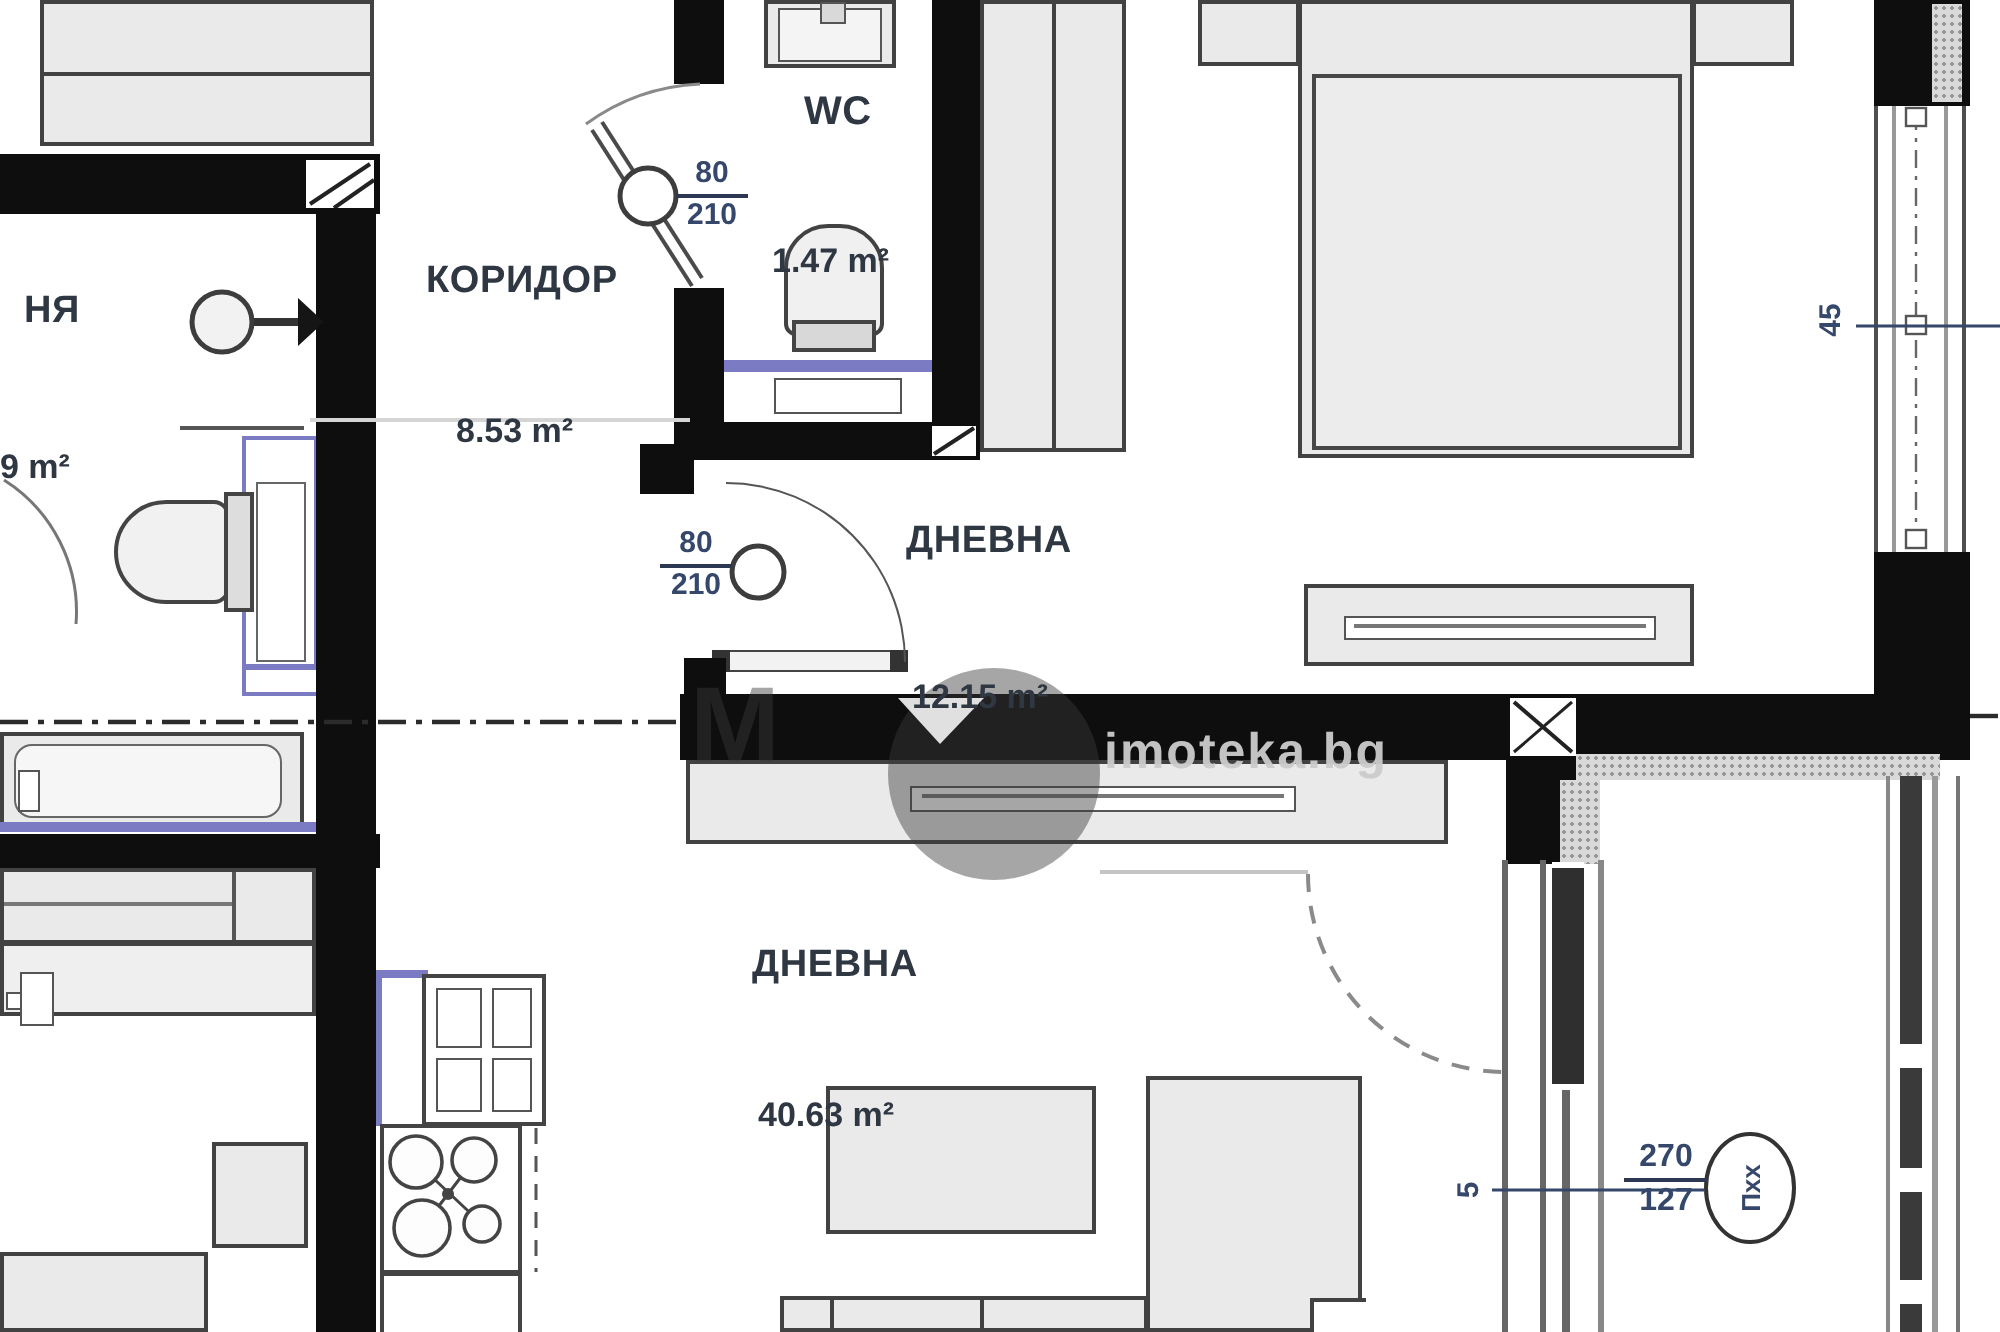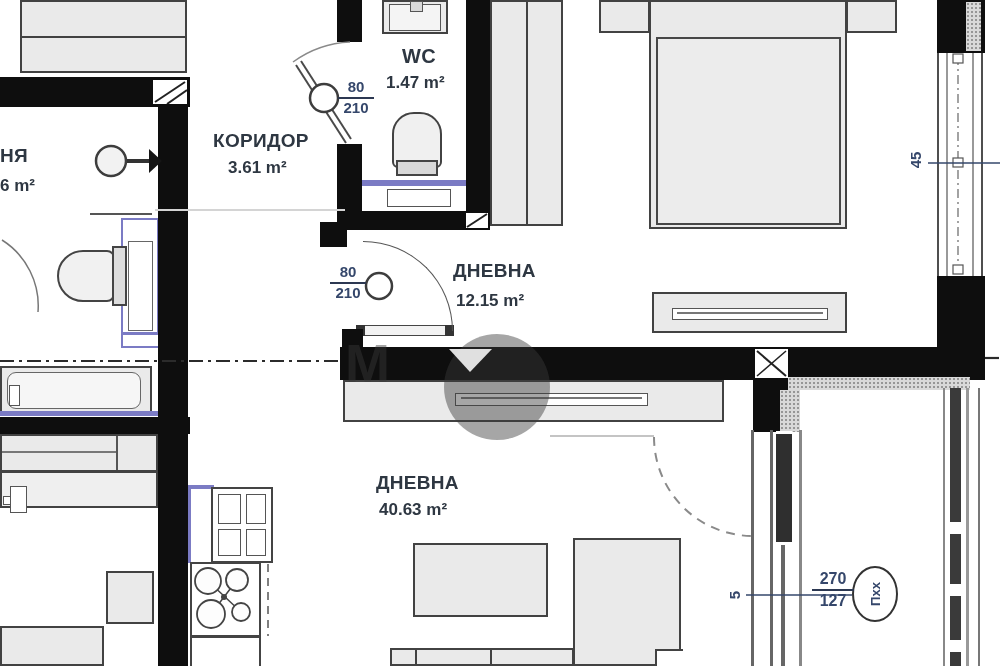--- a/index.html
+++ b/index.html
@@ -3,21 +3,21 @@
 <meta charset="utf-8">
 <style>
   html,body{margin:0;padding:0;background:#fff;}
   #plan{position:relative;width:1000px;height:666px;background:#fff;overflow:hidden;
         font-family:"Liberation Sans","DejaVu Sans",sans-serif;}
   .wall{position:absolute;background:#0e0e0e;}
   .furn{position:absolute;background:#eaeaea;border:2px solid #424242;box-sizing:border-box;}
   .wht{position:absolute;background:#fff;border:1.5px solid #555;box-sizing:border-box;}
   .lbl{position:absolute;font-weight:bold;color:#2e3742;white-space:nowrap;}
   .room{font-size:19px;letter-spacing:.3px;}
-  .area{font-size:17px;}
+  .area{font-size:17px;margin-top:48px;}
   .dim{position:absolute;color:#35476b;font-weight:bold;font-size:15px;line-height:1.1;
        text-align:center;white-space:nowrap;}
   .dim .top{display:block;border-bottom:2px solid #2c3852;padding:0 3px 1px 3px;}
   .dim .bot{display:block;padding-top:1px;}
   .rot{position:absolute;display:flex;align-items:center;justify-content:center;
        font-weight:bold;color:#35476b;transform:rotate(-90deg);}
   .speck{position:absolute;background:#d9d9d9;
          background-image:radial-gradient(#969696 1px, transparent 1px);background-size:4px 4px;}
   .hatch{position:absolute;background:#fff;}
   .hatch svg{position:absolute;left:0;top:0;}
@@ -221,26 +221,27 @@
     <span class="bot">210</span>
   </div>
   <div class="dim" style="left:812px;top:570px;width:42px;font-size:16px;">
     <span class="top">270</span>
     <span class="bot">127</span>
   </div>
   <div class="rot" style="left:900px;top:147px;width:30px;height:26px;font-size:15px;">45</div>
   <div class="rot" style="left:724px;top:584px;width:20px;height:22px;font-size:15px;">5</div>
   <div class="rot" style="left:861px;top:578px;width:28px;height:32px;font-size:13px;">Пхх</div>
 
-  <div class="lbl room" style="left:0;top:145px;">НЯ</div>
-  <div class="lbl area" style="left:0;top:176px;">6 m²</div>
+  <div class="lbl room" style="left:12px;top:145px;">НЯ</div>
+  <div class="lbl area" style="left:0;top:176px;">9 m²</div>
   <div class="lbl room" style="left:213px;top:130px;">КОРИДОР</div>
-  <div class="lbl area" style="left:228px;top:158px;">3.61 m²</div>
+  <div class="lbl area" style="left:228px;top:158px;">8.53 m²</div>
   <div class="lbl room" style="left:402px;top:45px;font-size:20px;">WC</div>
   <div class="lbl area" style="left:386px;top:73px;">1.47 m²</div>
   <div class="lbl room" style="left:453px;top:260px;">ДНЕВНА</div>
   <div class="lbl area" style="left:456px;top:291px;">12.15 m²</div>
   <div class="lbl room" style="left:376px;top:472px;">ДНЕВНА</div>
   <div class="lbl area" style="left:379px;top:500px;">40.63 m²</div>
 
   <div class="wm" style="left:345px;top:332px;font-size:54px;">М</div>
+  <div class="wm2" style="left:552px;top:362px;font-size:25px;letter-spacing:1px;">imoteka.bg</div>
 
 </div>
 
 </body></html>

